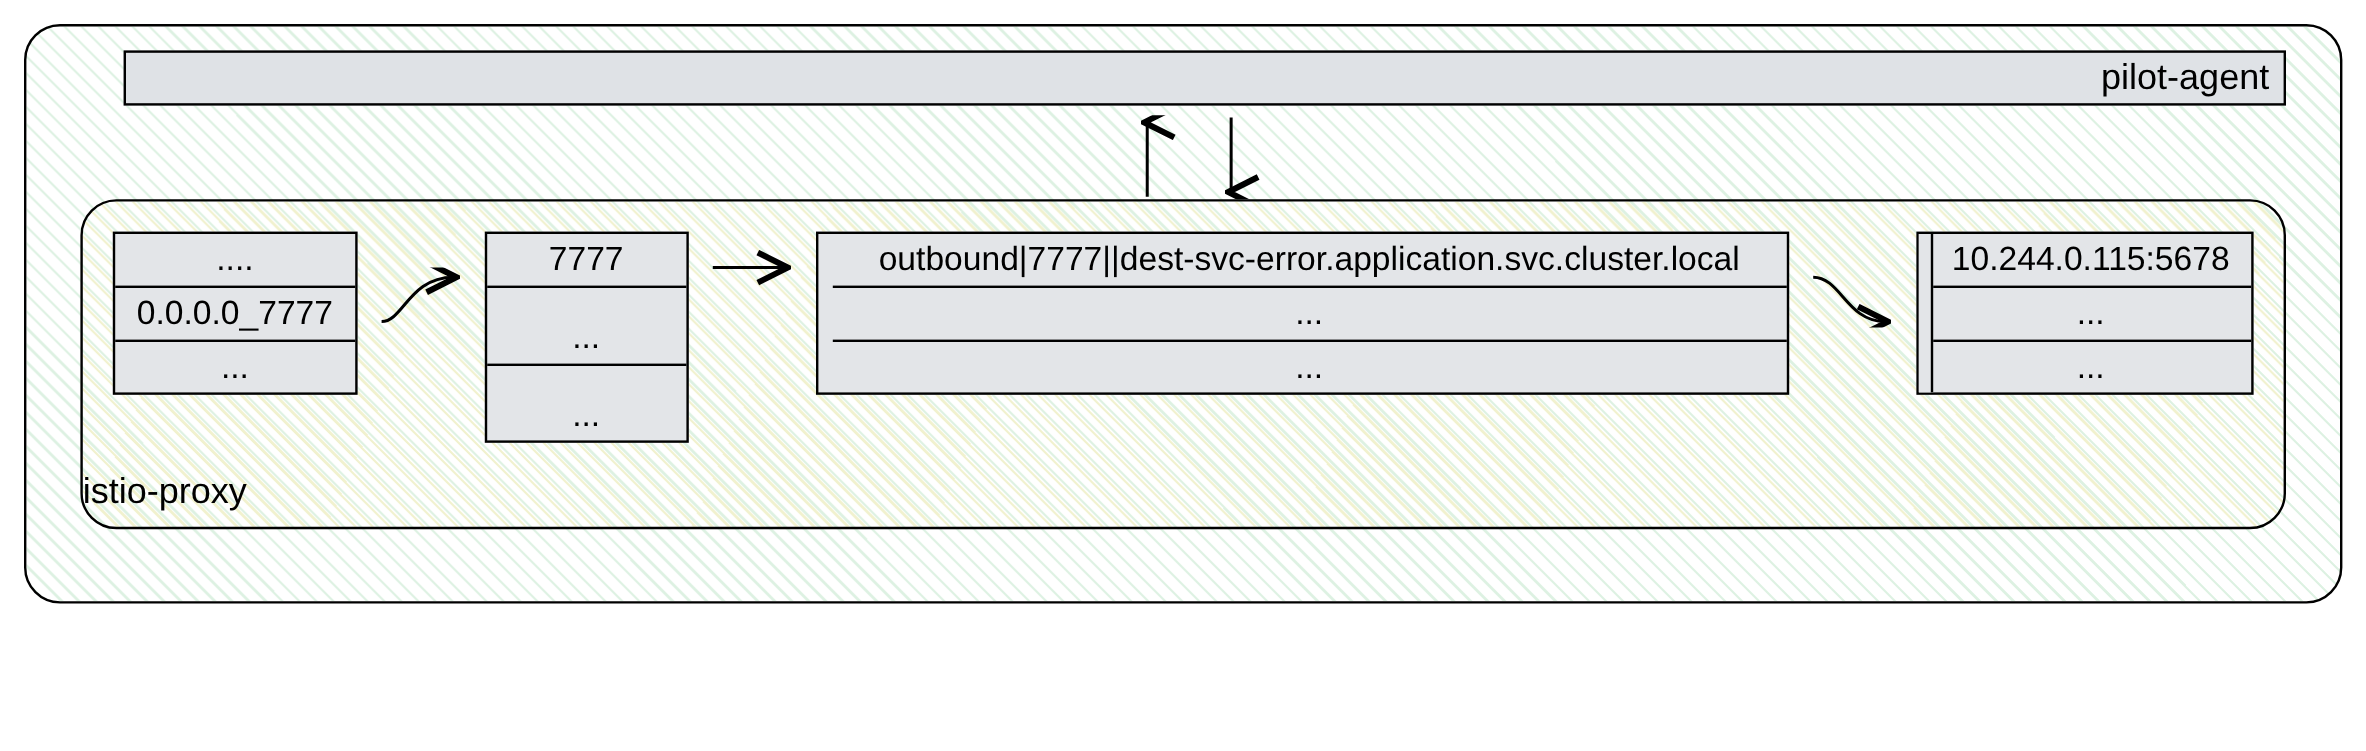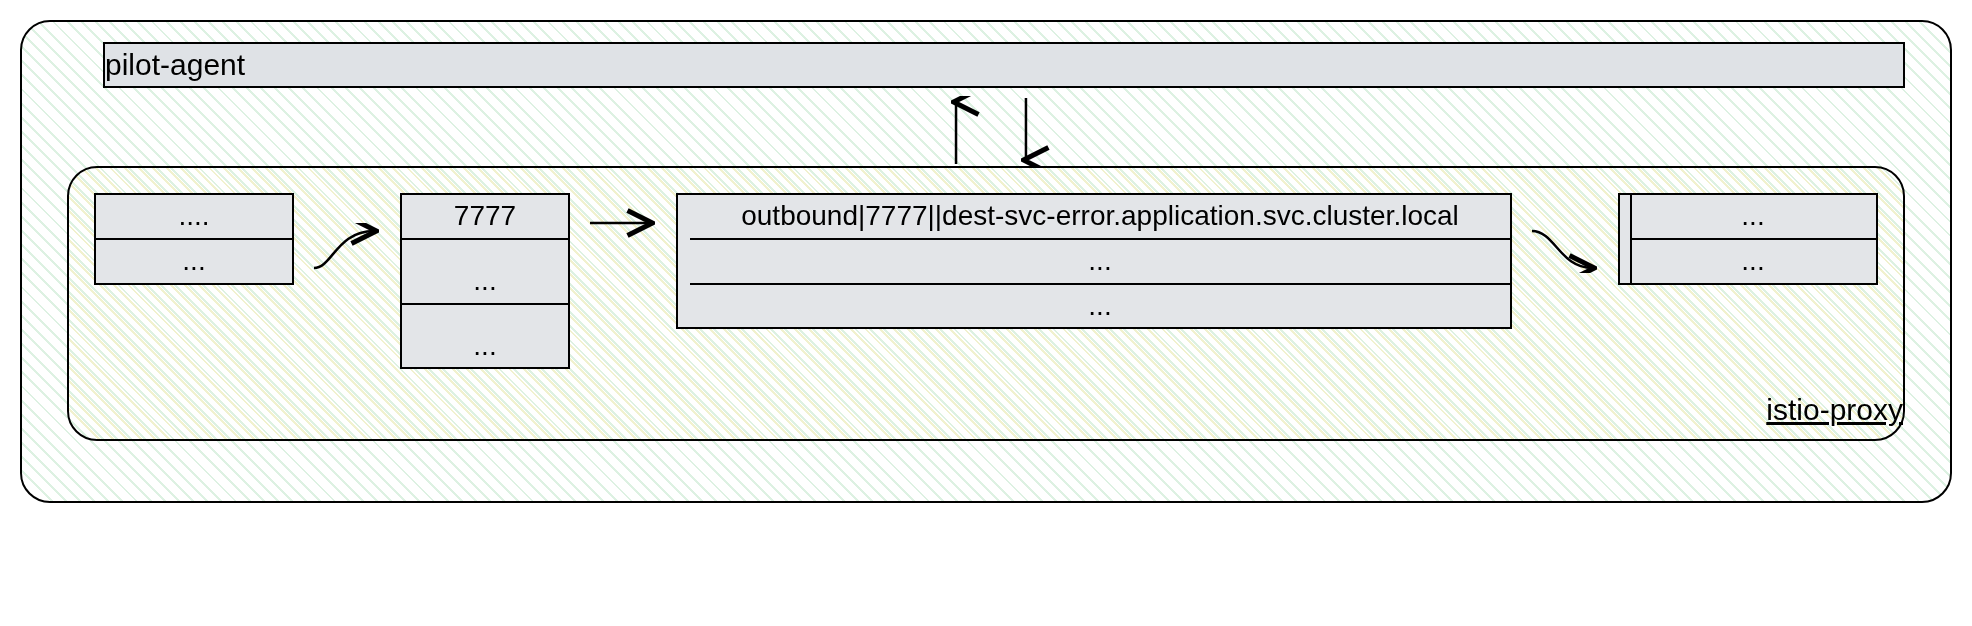--- a/index.html
+++ b/index.html
@@ -19,24 +19,24 @@
       45deg,
       rgba(120,200,140,0.25) 0px,
       rgba(120,200,140,0.25) 2px,
       transparent 2px,
       transparent 10px
     );
   }
   .pilot-bar {
     background: #dfe2e6;
     border: 2px solid #000;
-    text-align: left;
+    text-align: right;
     font-size: 30px;
     line-height: 1;
-    padding: 6px 0;
+    padding: 6px 12px;
     margin-bottom: 8px;
     margin-left: 36px;
   }
   .arrows-row {
     position: relative;
     height: 70px;
   }
   .arrows-row svg {
     position: absolute;
     left: 0; top: 0;
@@ -92,23 +92,22 @@
     height: 50px;
     align-self: flex-start;
     margin-top: 10px;
   }
   .conn svg { width: 100%; height: 100%; }
   .conn.curve { margin-top: 30px; }
   .label-bottom {
     position: absolute;
     left: 0; right: 0;
     bottom: 12px;
-    text-align: right;
+    text-align: left;
     font-size: 30px;
-    text-decoration: underline;
   }
 </style>
 </head>
 <body>
 
 <div class="outer-box">
 
   <div class="pilot-bar">
     <span>pilot-agent</span>
   </div>
@@ -129,20 +128,21 @@
       <line x1="960" y1="2" x2="960" y2="64" stroke="#000" stroke-width="2.5" marker-end="url(#ah-down)"></line>
     </svg>
   </div>
 
   <div class="inner-box">
 
     <div class="row-wrap">
 
       <div class="tbl" style="min-width:200px;">
         <div class="cell">....</div>
+        <div class="cell">0.0.0.0_7777</div>
         <div class="cell">...</div>
       </div>
 
       <div class="conn curve">
         <svg viewBox="0 0 70 50">
           <defs>
             <marker id="ar1" markerWidth="12" markerHeight="12" refX="10" refY="6" orient="auto">
               <path d="M1,1 L11,6 L1,11" fill="none" stroke="#000" stroke-width="2"></path>
             </marker>
           </defs>
@@ -178,20 +178,21 @@
           <defs>
             <marker id="ar3" markerWidth="12" markerHeight="12" refX="10" refY="6" orient="auto">
               <path d="M1,1 L11,6 L1,11" fill="none" stroke="#000" stroke-width="2"></path>
             </marker>
           </defs>
           <path d="M2,8 C25,8 30,45 62,45" fill="none" stroke="#000" stroke-width="2.5" marker-end="url(#ar3)"></path>
         </svg>
       </div>
 
       <div class="tbl with-side" style="min-width:260px;">
+        <div class="cell">10.244.0.115:5678</div>
         <div class="cell">...</div>
         <div class="cell">...</div>
       </div>
 
     </div>
 
     <div class="label-bottom">istio-proxy</div>
   </div>
 
 </div>

